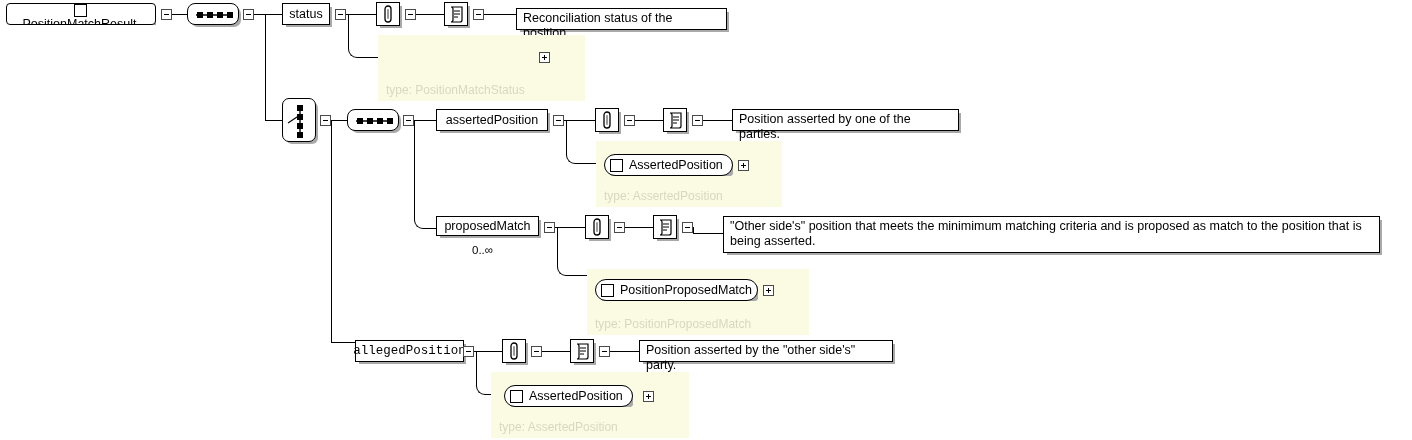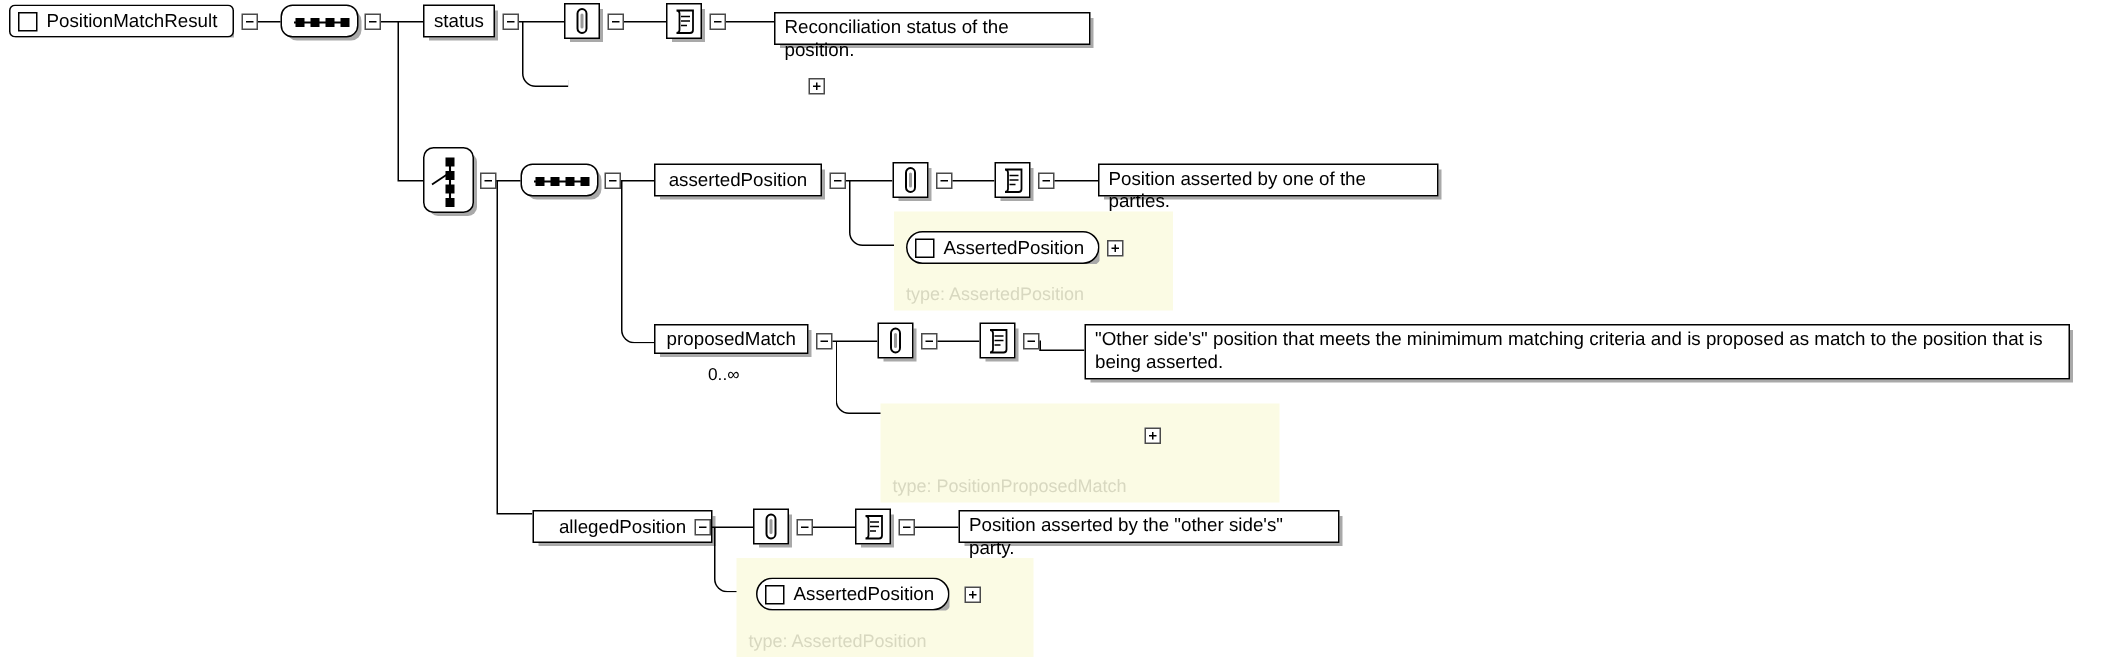--- a/index.html
+++ b/index.html
@@ -84,20 +84,21 @@
     border: 1px solid #000000;
     background: #ffffff;
     margin-right: 6px;
     flex: none;
   }
   .capsule .cap-label { padding-right: 8px; }
 
   
   .capsule.octa {
     border-radius: 4px;
+    flex-direction: column;
   }
 
   
   .compositor {
     position: absolute;
     box-sizing: border-box;
     background: #ffffff;
     border: 1px solid #000000;
     box-shadow: 3px 3px 0 -1px #a9a9a9;
   }
@@ -233,20 +234,23 @@
       <line x1="7" y1="12" x2="11" y2="12" stroke="#000" stroke-width="1"></line>
     </svg>
   </div>
   <div class="toggle" style="left:473px; top:9px;"></div>
   <div class="hline" style="left:484px; top:14px; width:32px;"></div>
 
   <div class="docbox" style="left:516px; top:8px; width:211px; height:22px;">
     <span>Reconciliation status of the position.</span>
   </div>
 
+  <div class="typebox" style="left:378px; top:35px; width:207px; height:66px;">
+    <span class="typelabel">type: PositionMatchStatus</span>
+  </div>
   <div class="toggle plus" style="left:539px; top:52px;"></div>
 
   <div class="compositor cho" style="left:282px; top:98px;">
     <svg width="34" height="44" viewBox="0 0 34 44">
       <line x1="17" y1="7" x2="17" y2="37" stroke="#000" stroke-width="1.4"></line>
       <line x1="5" y1="24" x2="17" y2="16" stroke="#000" stroke-width="1.2"></line>
       <rect x="14" y="6" width="6" height="6" fill="#000"></rect>
       <rect x="14" y="15" width="6" height="6" fill="#000"></rect>
       <rect x="14" y="24" width="6" height="6" fill="#000"></rect>
       <rect x="14" y="33" width="6" height="6" fill="#000"></rect>
@@ -339,26 +343,30 @@
     </svg>
   </div>
   <div class="toggle" style="left:682px; top:222px;"></div>
   <div class="hline" style="left:693px; top:233px; width:30px;"></div>
   <div class="vline" style="left:693px; top:227px; height:7px;"></div>
 
   <div class="docbox" style="left:723px; top:216px; width:657px; height:37px;">
     <span>"Other side's" position that meets the minimimum matching criteria and is proposed as match to the position that is being asserted.</span>
   </div>
 
-  <div class="typebox" style="left:587px; top:269px; width:266px; height:66px;">
+  <div class="typebox" style="left:587px; top:269px; width:222px; height:66px;">
     <span class="typelabel">type: PositionProposedMatch</span>
   </div>
+  <div class="capsule" style="left:595px; top:279px; width:163px;">
+    <span class="cbx"></span>
+    <span class="cap-label">PositionProposedMatch</span>
+  </div>
   <div class="toggle plus" style="left:763px; top:285px;"></div>
 
-  <div class="node" style="left:355px; top:340px; width:120px; height:22px;">
+  <div class="node" style="left:355px; top:340px; width:109px; height:22px;font-family:Liberation Mono, monospace;">
     <span>allegedPosition</span>
   </div>
   <div class="toggle" style="left:463px; top:346px;"></div>
   <div class="hline" style="left:474px; top:351px; width:28px;"></div>
   <div class="elbow" style="left:476px; top:351px; width:30px; height:43px;"></div>
 
   <div class="sicon" style="left:502px; top:339px;">
     <svg width="16" height="18" viewBox="0 0 16 18">
       <rect x="5" y="1" width="6" height="16" rx="3" fill="#fff" stroke="#000" stroke-width="1.3"></rect>
       <rect x="7" y="4" width="2" height="10" rx="1" fill="#9a9a9a"></rect>

